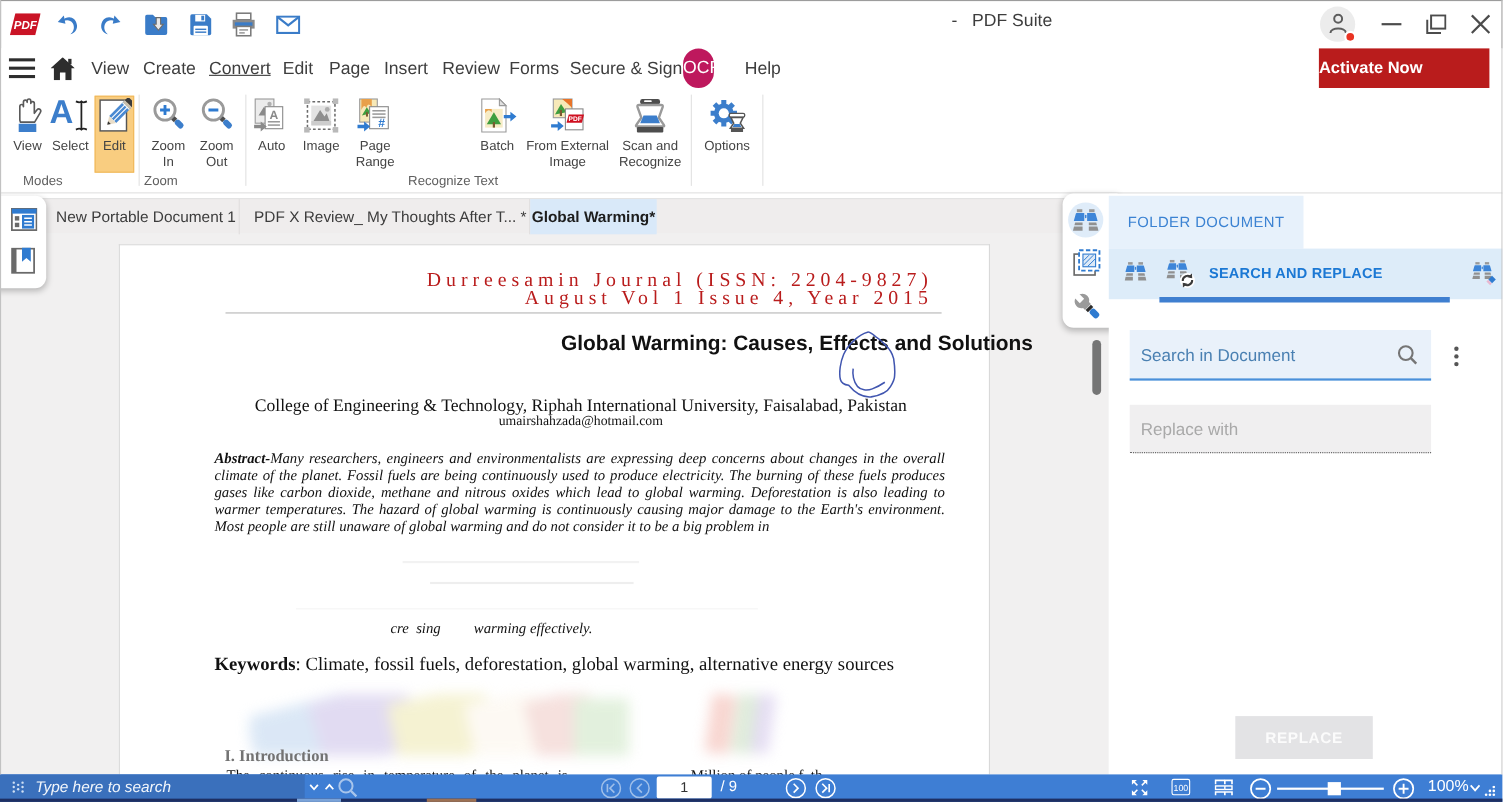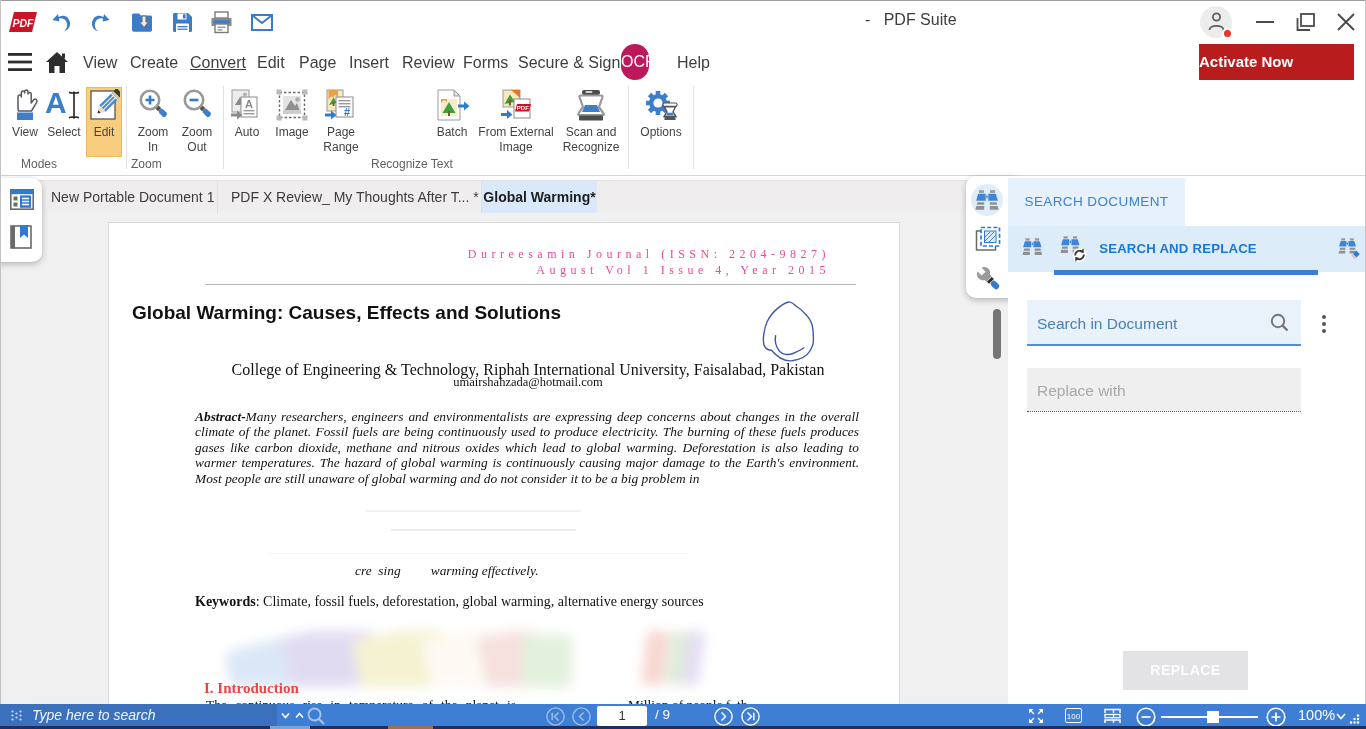--- a/index.html
+++ b/index.html
@@ -298,55 +298,55 @@
   <div class="rsep" style="left:692px;"></div>
 </div>
 <div id="content">
   <div class="abs" style="left:0;top:0;width:1008px;height:4px;background:#fff;"></div>
   <div id="tabstrip">
     <div class="doctab" style="left:43px;width:175px;text-align:left;padding-left:8px;">New Portable Document 1</div>
     <div class="doctab" style="left:218px;width:264px;text-align:left;padding-left:13px;">PDF X Review_ My Thoughts After T...&nbsp;*</div>
     <div class="doctab" id="tab3" style="left:482px;width:115px;padding:0;text-align:center;">Global Warming*</div>
   </div>
   <div id="page">
-    <div class="abs" style="right:69px;top:24px;text-align:right;font-family:'Liberation Serif',serif;font-size:12px;letter-spacing:4.5px;color:#ec4899;line-height:15.8px;">Durreesamin Journal (ISSN: 2204-9827)<br>August Vol 1 Issue 4, Year 2015</div>
+    <div class="abs" style="right:51px;top:24px;text-align:right;font-family:'Liberation Serif',serif;font-size:18px;letter-spacing:4.5px;color:#b91c1c;line-height:15.8px;">Durreesamin Journal (ISSN: 2204-9827)<br>August Vol 1 Issue 4, Year 2015</div>
     <div class="abs" style="left:96px;top:61px;width:651px;height:1px;background:#b5b5b5;"></div>
-    <div class="abs" style="left:23px;top:79px;width:792px;text-align:left;font-size:19px;font-weight:bold;color:#111;letter-spacing:0px;">Global Warming: Causes, Effects and Solutions</div>
+    <div class="abs" style="left:38px;top:79px;width:792px;text-align:right;font-size:19px;font-weight:bold;color:#111;letter-spacing:0px;">Global Warming: Causes, Effects and Solutions</div>
     <svg class="abs" style="left:645px;top:78px;" width="70" height="66" viewBox="0 0 70 66">
       <path d="M34.6 1 C 27 3, 17 12, 13 21 C 10 28, 8.5 38, 10 44 C 10.8 47.2, 13.5 48.8, 17.5 49.3 C 23 56, 30 60.5, 38 59.8 C 46 58.5, 53 55, 55.5 50.5 C 58 46.5, 59.5 44, 59.3 40 C 59.8 34, 59 29, 58.4 25 C 56.8 18.5, 53.5 15, 50.8 12.5 C 47.5 9, 44.5 6.5, 42 5 C 39.5 3, 36.5 0.3, 34.6 1 Z" fill="none" stroke="#4156b0" stroke-width="1.4"></path>
       <path d="M21.6 34.2 C 20.8 39, 21.8 46, 25.7 50.5 C 28.5 53.5, 34 54.5, 39 52.5 C 43 51, 47.5 48.5, 50.4 46.5" fill="none" stroke="#4156b0" stroke-width="1.4"></path>
     </svg>
     <div class="abs" style="left:23px;top:138px;width:792px;text-align:center;font-family:'Liberation Serif',serif;font-size:16px;color:#111;">College of Engineering &amp; Technology, Riphah International University, Faisalabad, Pakistan</div>
     <div class="abs" style="left:23px;top:152px;width:792px;text-align:center;font-family:'Liberation Serif',serif;font-size:12.5px;color:#111;">umairshahzada@hotmail.com</div>
     <div class="abs" style="left:86px;top:186px;width:664px;font-family:'Liberation Serif',serif;font-size:13.4px;font-style:italic;color:#111;line-height:15.4px;">
       <div style="text-align:justify;text-align-last:justify;"><b>Abstract-</b>Many researchers, engineers and environmentalists are expressing deep concerns about changes in the overall</div>
       <div style="text-align:justify;text-align-last:justify;">climate of the planet. Fossil fuels are being continuously used to produce electricity. The burning of these fuels produces</div>
       <div style="text-align:justify;text-align-last:justify;">gases like carbon dioxide, methane and nitrous oxides which lead to global warming. Deforestation is also leading to</div>
       <div style="text-align:justify;text-align-last:justify;">warmer temperatures. The hazard of global warming is continuously causing major damage to the Earth's environment.</div>
       <div>Most people are still unaware of global warming and do not consider it to be a big problem in</div>
     </div>
     <div class="abs" style="left:257px;top:287px;width:215px;height:2px;background:#f2f2f2;"></div>
     <div class="abs" style="left:282px;top:306px;width:185px;height:2px;background:#eeeeee;"></div>
     <div class="abs" style="left:160px;top:330px;width:420px;height:1px;background:#f4f4f4;"></div>
     <div class="abs" style="left:246px;top:340px;font-family:'Liberation Serif',serif;font-size:13.4px;font-style:italic;color:#111;">cre&nbsp;&nbsp;sing&nbsp;&nbsp;&nbsp;&nbsp;&nbsp;&nbsp;&nbsp;&nbsp;&nbsp;warming effectively.</div>
-    <div class="abs" style="left:86px;top:371px;font-family:'Liberation Serif',serif;font-size:14px;color:#111;"><b>Keywords</b>: Climate, fossil fuels, deforestation, global warming, alternative energy sources</div>
+    <div class="abs" style="left:86px;top:371px;font-family:'Liberation Serif',serif;font-size:17px;color:#111;"><b>Keywords</b>: Climate, fossil fuels, deforestation, global warming, alternative energy sources</div>
     <div class="abs" style="left:118px;top:408px;width:345px;height:56px;overflow:hidden;filter:blur(6px);opacity:0.75;">
       <div class="abs" style="left:0;top:6px;width:120px;height:50px;background:#cfe0f3;transform:rotate(-14deg);"></div>
       <div class="abs" style="left:60px;top:-4px;width:90px;height:64px;background:#d8d0ee;transform:rotate(-16deg);"></div>
       <div class="abs" style="left:130px;top:0;width:90px;height:60px;background:#f2eec4;transform:rotate(-12deg);"></div>
       <div class="abs" style="left:200px;top:2px;width:70px;height:56px;background:#fdf8f0;transform:rotate(-12deg);"></div>
       <div class="abs" style="left:255px;top:0;width:60px;height:58px;background:#f3d7d3;transform:rotate(-14deg);"></div>
       <div class="abs" style="left:295px;top:4px;width:50px;height:52px;background:#d9ecd2;"></div>
     </div>
     <div class="abs" style="left:525px;top:408px;width:80px;height:54px;overflow:hidden;filter:blur(6px);opacity:0.75;">
       <div class="abs" style="left:10px;top:0;width:22px;height:54px;background:#f6c9c2;transform:rotate(8deg);"></div>
       <div class="abs" style="left:34px;top:0;width:20px;height:54px;background:#d4e6cf;transform:rotate(8deg);"></div>
       <div class="abs" style="left:52px;top:0;width:16px;height:54px;background:#dcd2ef;transform:rotate(8deg);"></div>
     </div>
-    <div class="abs" style="left:95px;top:457px;font-family:'Liberation Serif',serif;font-size:15px;font-weight:bold;color:#ef4444;">I. Introduction</div>
+    <div class="abs" style="left:95px;top:457px;font-family:'Liberation Serif',serif;font-size:15px;font-weight:bold;color:#737373;">I. Introduction</div>
     <div class="abs" style="left:97px;top:474px;width:310px;font-family:'Liberation Serif',serif;font-size:13.5px;color:#111;text-align:justify;text-align-last:justify;">The continuous rise in temperature of the planet is</div>
     <div class="abs" style="left:519px;top:474px;width:275px;font-family:'Liberation Serif',serif;font-size:13.5px;color:#111;">Million of people f&nbsp;&nbsp;th</div>
   </div>
 
   <div class="abs" style="left:-8px;top:2px;width:50px;height:84px;background:#fff;border-radius:0 10px 10px 0;box-shadow:0 2px 6px rgba(0,0,0,0.25);"></div>
   <svg class="abs" style="left:10px;top:13px;" width="24" height="21" viewBox="0 0 24 21">
     <rect x="0.8" y="0.8" width="22.4" height="19.4" fill="#fff" stroke="#6a6a6a" stroke-width="1.6"></rect>
     <rect x="0.8" y="0.8" width="22.4" height="4.4" fill="#2f7bd0"></rect>
     <rect x="3.5" y="7.5" width="4" height="4" fill="#6a6a6a"></rect>
     <rect x="3.5" y="13.5" width="4" height="4" fill="#6a6a6a"></rect>
@@ -384,21 +384,21 @@
     <g transform="rotate(-45 14 13)">
       <path d="M14 0.5 C 10 0.5, 7.2 3.2, 7.2 6.8 C 7.2 9.2, 8.4 11, 10.2 12 L10.2 14.5 L17.8 14.5 L17.8 12 C 19.6 11, 20.8 9.2, 20.8 6.8 C 20.8 3.2, 18 0.5, 14 0.5 Z" fill="#9a9a9a"></path>
       <rect x="11.2" y="0" width="5.6" height="6.8" fill="#fff"></rect>
       <rect x="10.6" y="14.9" width="6.8" height="3" fill="#2b2b2b"></rect>
       <rect x="11" y="18.2" width="6" height="9.3" rx="2.6" fill="#2f7bd0"></rect>
     </g>
   </svg>
   <div class="abs" style="left:993px;top:133px;width:8px;height:50px;border-radius:4px;background:#757575;"></div>
 </div>
 <div id="rpanel">
-  <div class="abs" style="left:0;top:2px;width:177px;height:48px;background:#e7f1fb;color:#3b82d2;font-size:13.5px;text-align:center;line-height:48px;letter-spacing:0.4px;">SEARCH DOCUMENT</div>
+  <div class="abs" style="left:0;top:2px;width:177px;height:48px;background:#e7f1fb;color:#3b82d2;font-size:13.5px;text-align:center;line-height:48px;letter-spacing:0.4px;">FOLDER DOCUMENT</div>
   <div class="abs" style="left:0;top:50px;width:358px;height:46px;background:#ddecf9;"></div>
   <svg class="abs" style="left:14px;top:62px;" width="21" height="18" viewBox="0 0 21 18">
     <g transform="translate(0.3,0.3) scale(1.0)">
     <rect x="3.2" y="0" width="4.2" height="2.3" fill="#999"></rect>
     <rect x="12.6" y="0" width="4.2" height="2.3" fill="#999"></rect>
     <path d="M3 3 L8.9 3 L8.9 9 L1.1 9 Q0.8 9 0.9 8.6 L2.4 3.4 Q2.5 3 3 3 Z" fill="#3d85d8"></path>
     <path d="M17 3 L11.1 3 L11.1 9 L18.9 9 Q19.2 9 19.1 8.6 L17.6 3.4 Q17.5 3 17 3 Z" fill="#3d85d8"></path>
     <rect x="9.4" y="4.2" width="1.2" height="2.8" rx="0.6" fill="#3d85d8"></rect>
     <path d="M1.9 10.2 L7.6 10.2 L7.6 12.4 L1.3 12.4 Z" fill="#909090"></path>
     <path d="M1 13.4 L7.6 13.4 L7.6 16.6 L0.2 16.6 Z" fill="#909090"></path>

